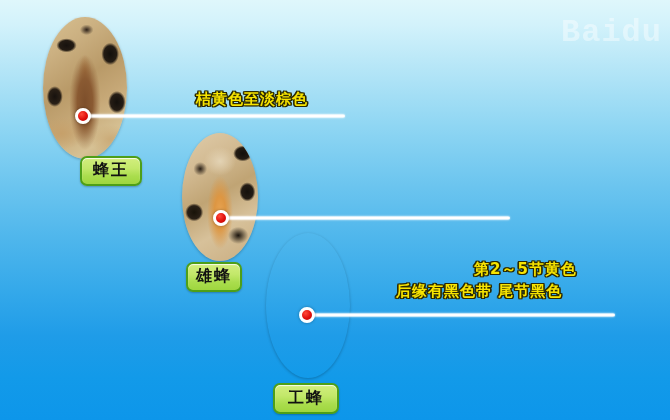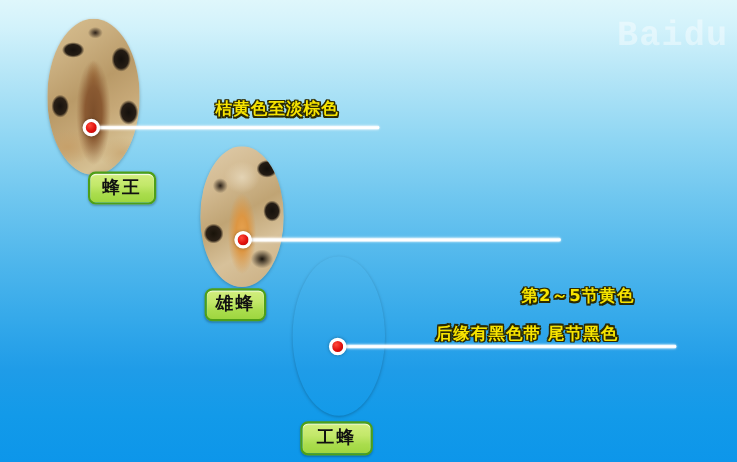--- a/index.html
+++ b/index.html
@@ -190,19 +190,19 @@
   </div>
 
   <div class="bee-oval" style="left:266px; top:233px; width:84px; height:145px;">
     <div class="photo tex-worker"></div>
   </div>
 
   <div class="lead-line" style="left:308px; top:313px; width:307px;"></div>
   <div class="lead-dot" style="left:299px; top:307px;"></div>
 
   <div class="annot center" style="left:474px; top:258px;">第2～5节黄色</div>
-  <div class="annot center" style="left:396px; top:280px;margin-top:12px;">后缘有黑色带   尾节黑色</div>
+  <div class="annot center" style="left:396px; top:280px;">后缘有黑色带   尾节黑色</div>
 
   <div class="badge" style="left:273px; top:383px; width:66px; height:31px;">
     <span>工蜂</span>
   </div>
 
 </div>
 
 </body></html>

